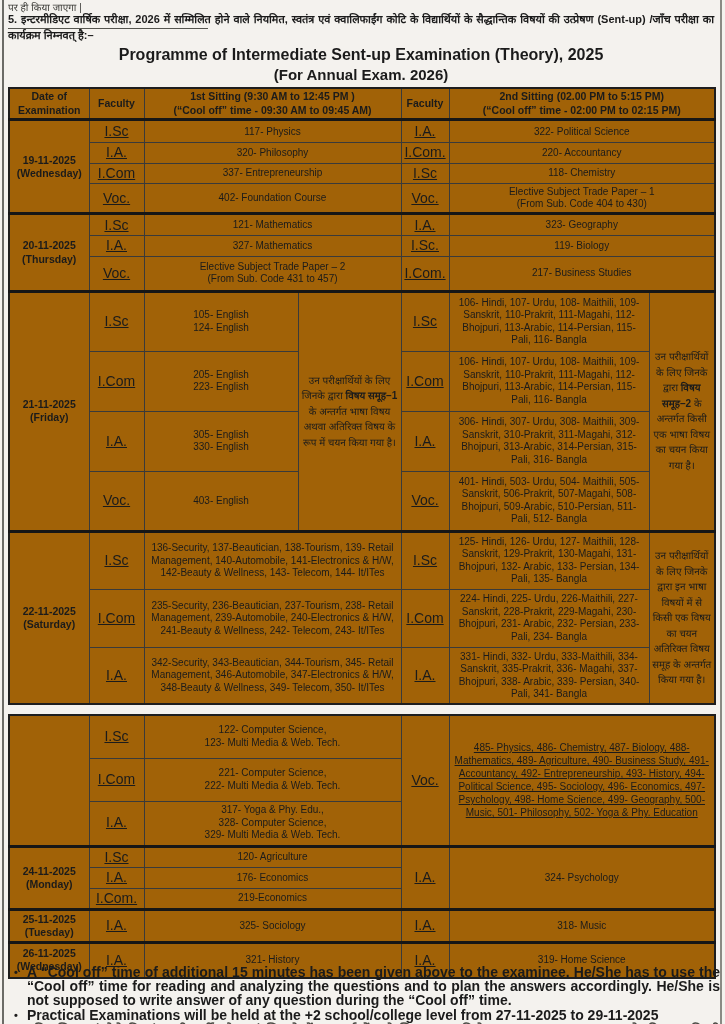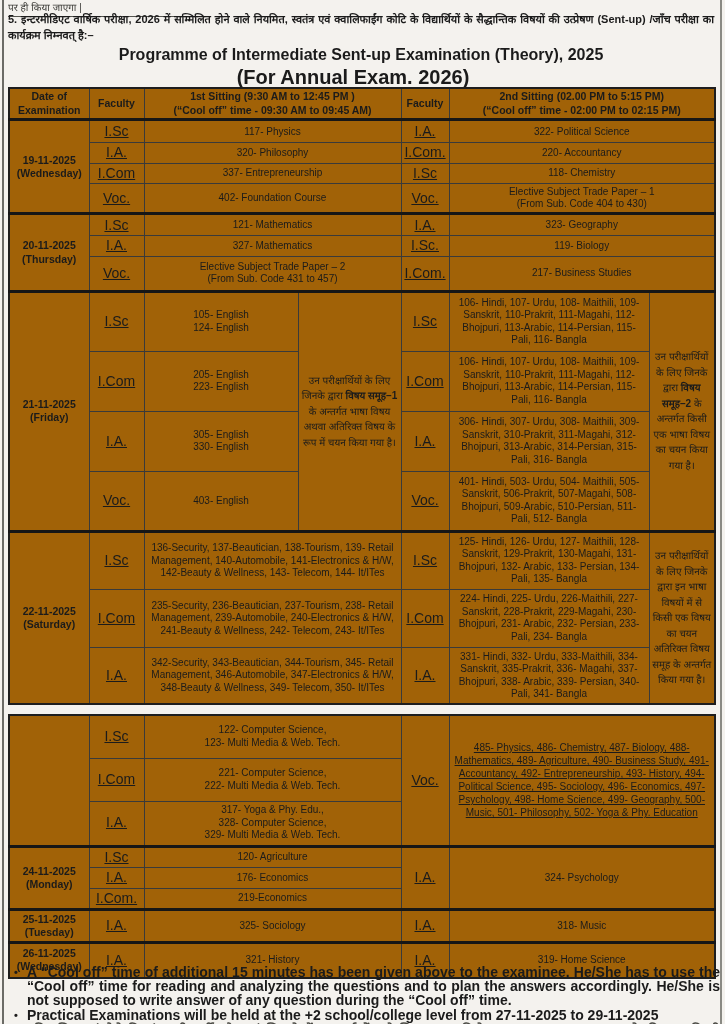--- a/index.html
+++ b/index.html
@@ -5,25 +5,25 @@
   html, body { margin:0; padding:0; }
   body {
     position:relative; width:725px; height:1024px; overflow:hidden;
     background:#f4f2ee; color:#1b1b1b;
     font-family:"Liberation Sans","DejaVu Sans",sans-serif;
   }
   .edge-left  { position:absolute; left:2px;  top:0; width:2px; height:1024px; background:#6b6b66; }
   .edge-right { position:absolute; left:720px; top:0; width:2px; height:1024px; background:#8a8a84; }
 
   .top-fragment { position:absolute; left:8px; top:0; width:200px; font-size:10px; color:#3c3c38;
-                  border-bottom:1px solid #55554f; padding-bottom:2px; white-space:nowrap; overflow:hidden; }
+                  border-bottom:1px solid #55554f; padding-bottom:14px; white-space:nowrap; overflow:hidden; }
   .intro { position:absolute; left:8px; top:11px; width:706px; font-size:11px; font-weight:bold;
            line-height:16px; text-align:justify; }
   .title    { position:absolute; left:8px; top:46px; width:706px; text-align:center; font-size:16px; font-weight:bold; }
-  .subtitle { position:absolute; left:0; top:66px; width:706px; text-align:center; font-size:20px; font-weight:bold; }
+  .subtitle { position:absolute; left:8px; top:66px; width:706px; text-align:center; font-size:15px; font-weight:bold; }
 
   table { position:absolute; left:8px; border-collapse:collapse; table-layout:fixed; background:#a16207; }
   #t1 { top:87px;  width:706px; border:2px solid #1e1e1e; }
   #t2 { top:714px; width:706px; border:2px solid #1e1e1e; }
   td { border:1px solid #3a3a3a; text-align:center; vertical-align:middle;
        padding:1px 2px; font-size:10px; line-height:1.25; white-space:pre-line; overflow:hidden; }
   tr.sep td { border-top:3px solid #161616; }
   td.hdr  { font-weight:bold; font-size:10.5px; line-height:1.3; }
   td.date { font-weight:bold; font-size:10.5px; }
   td.fac  { font-size:14px;text-decoration:underline; }

